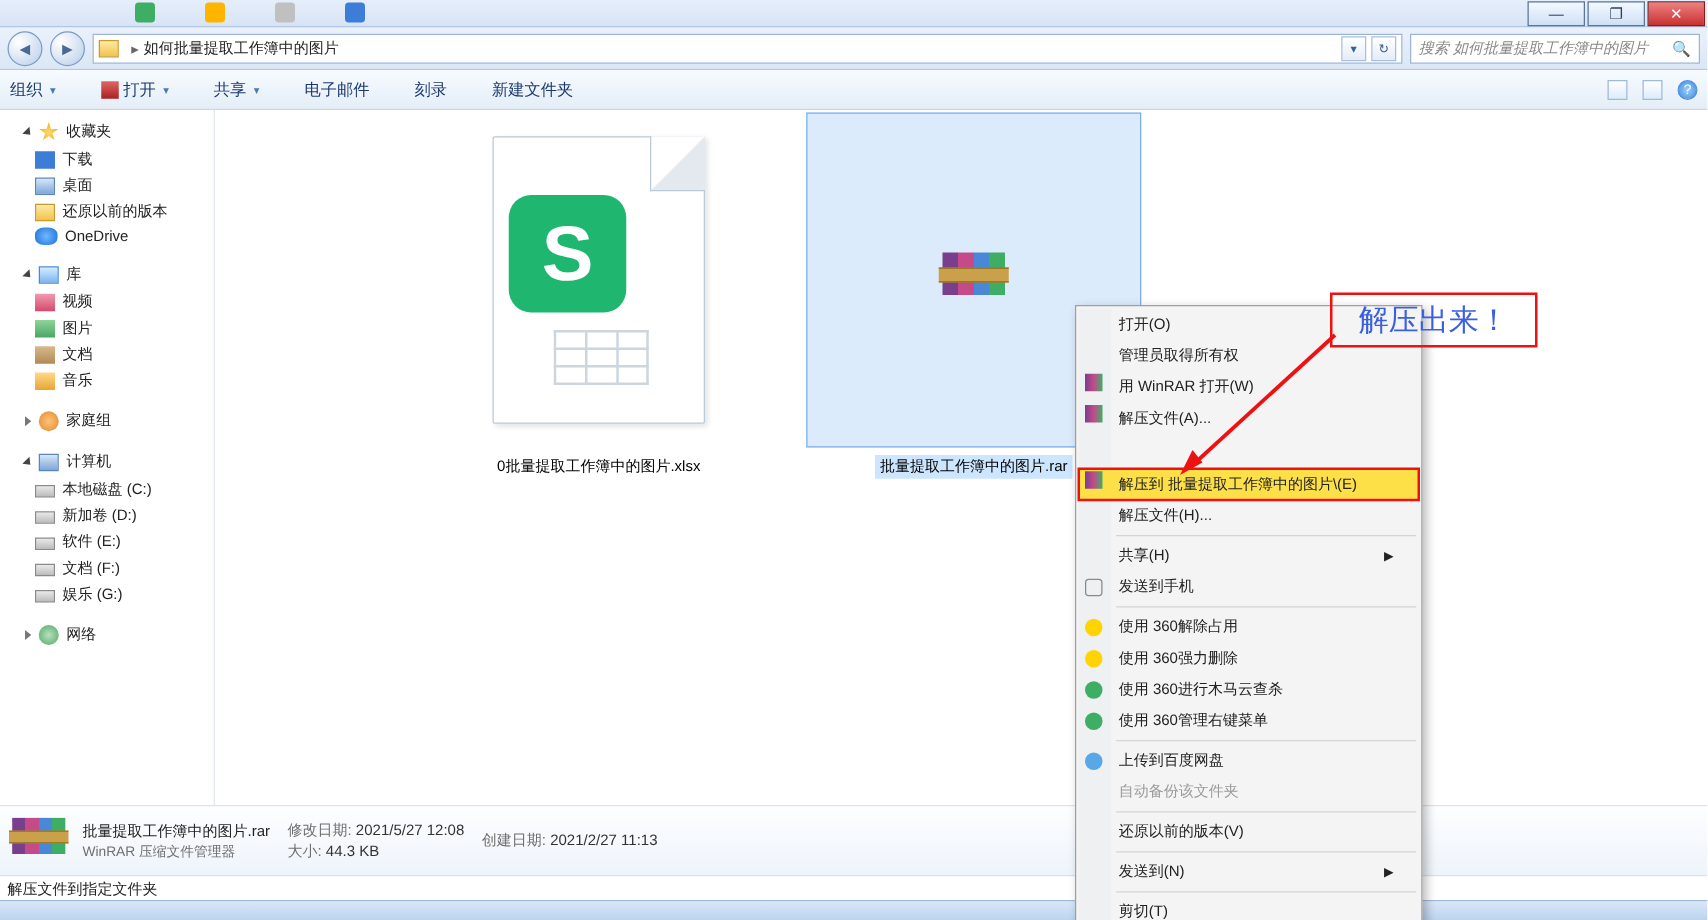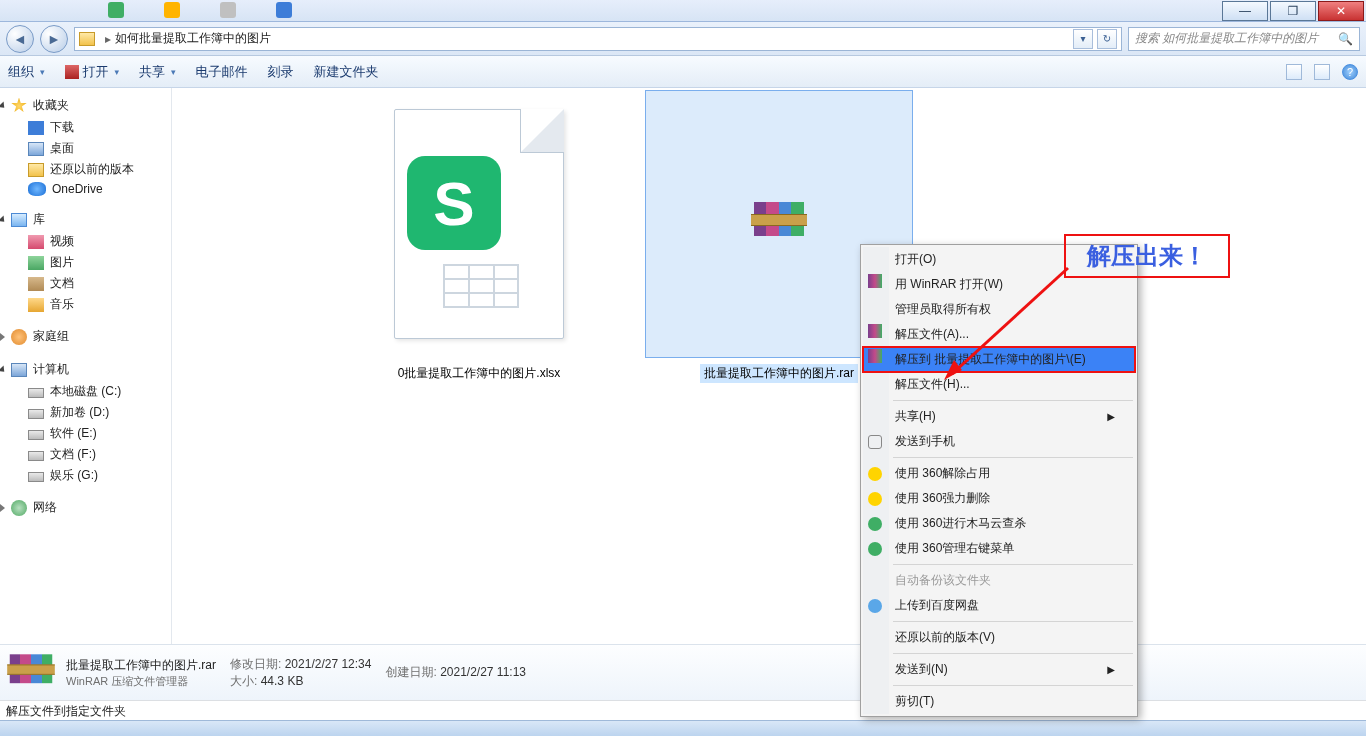--- a/index.html
+++ b/index.html
@@ -13,32 +13,32 @@
   .navrow { height:34px; background:linear-gradient(#eaf1fb,#dbe7f6); display:flex; align-items:center; padding:0 6px; gap:6px; border-bottom:1px solid #b7c9e0; position:relative;}
   .navcircle { width:28px; height:28px; border-radius:50%; background:radial-gradient(circle at 30% 30%,#fff,#b8cde8); border:1px solid #7a9bc7; display:flex; align-items:center; justify-content:center; font-size:14px; color:#4a6a94;}
   .addressbar { flex:1; height:24px; background:#fff; border:1px solid #9bb5d6; display:flex; align-items:center; padding:0 4px; font-size:12px; color:#222; }
   .addressbar .folder { width:16px; height:14px; background:linear-gradient(#ffe9a7,#f2c24b); border:1px solid #c89b2a; margin-right:6px;}
   .addressbar .arrow{ margin:0 4px; color:#666;}
   .addr-right{ margin-left:auto; display:flex; align-items:center; gap:4px;}
   .addr-btn{ width:20px; height:20px; border:1px solid #a9bedb; background:linear-gradient(#fff,#e3edf8); display:flex; align-items:center; justify-content:center; font-size:10px; color:#3a5f92;}
   .searchbox { width:232px; height:24px; background:#fff; border:1px solid #9bb5d6; display:flex; align-items:center; padding:0 6px; font-size:12px; color:#888; font-style:italic;}
   .searchbox .sicon{ margin-left:auto; color:#4b79b6; font-style:normal;}
   
-  .toolbar { height:32px; background:linear-gradient(#f7fbff,#e4edf7); border-bottom:1px solid #c6d5e8; display:flex; align-items:center; padding:0 8px; gap:20px; font-size:13px; color:#1a3a6e;}
+  .toolbar { height:32px; background:linear-gradient(#f7fbff,#e4edf7); border-bottom:1px solid #c6d5e8; display:flex; align-items:center; padding:0 8px; gap:36px; font-size:13px; color:#1a3a6e;}
   .toolbar .tb { display:flex; align-items:center; gap:4px; cursor:default;}
   .toolbar .dd::after{ content:"▾"; font-size:9px; margin-left:2px; color:#4b79b6;}
   .toolbar .openic{ width:14px; height:14px; background:linear-gradient(#d66,#a22);}
   .tb-right{ margin-left:auto; display:flex; gap:12px; align-items:center;}
   .tb-ic{ width:16px; height:16px; border:1px solid #9fb9d9; background:linear-gradient(#fff,#dcebfb);}
   .tb-ic.help{ border-radius:50%; border-color:#4a90e2; background:radial-gradient(circle,#9fd0ff,#3f87d7); color:#fff; display:flex; align-items:center; justify-content:center; font-size:11px;}
   
   .main { display:flex; height:556px; }
   .sidebar { width:172px; border-right:1px solid #e3e8ee; background:#fff; padding:6px 0; font-size:12px; overflow:hidden;}
   .sgroup { margin-bottom:10px; }
-  .sgroup-h { display:flex; align-items:center; gap:6px; padding:3px 0; color:#222;}
+  .sgroup-h { display:flex; align-items:center; gap:6px; padding:3px 20px; color:#222;}
   .sgroup-h .tri{ width:0;height:0;border-left:5px solid #777;border-top:4px solid transparent;border-bottom:4px solid transparent;}
   .sgroup-h.open .tri{ transform:rotate(45deg); border-left-color:#444;}
   .sitem{ display:flex; align-items:center; gap:6px; padding:2px 8px 2px 28px; color:#222;}
   .ic{ width:16px; height:14px; display:inline-block; flex-shrink:0;}
   .ic.star{ background:radial-gradient(circle,#ffd76b,#e9a500); clip-path:polygon(50% 0,61% 35%,98% 35%,68% 57%,79% 91%,50% 70%,21% 91%,32% 57%,2% 35%,39% 35%); width:16px;height:16px;}
   .ic.fld{ background:linear-gradient(#ffe9a7,#f2c24b); border:1px solid #c89b2a;}
   .ic.blue{ background:#3d7dd8;}
   .ic.cloud{ background:radial-gradient(circle,#6fb7ff,#1b6fd6); border-radius:40%; width:18px;}
   .ic.lib{ background:linear-gradient(#d6ecff,#7ab5f0); border:1px solid #4c8ad4;}
   .ic.vid{ background:linear-gradient(#f09ab0,#d54a6e);}
@@ -73,23 +73,23 @@
   .mitem.bold{ font-weight:normal;}
   .mitem.disabled{ color:#9a9a9a;}
   .mitem .sub{ margin-left:auto; font-size:10px;}
   .mitem .mic{ position:absolute; left:5px; width:16px; height:16px; display:flex; align-items:center; justify-content:center; font-size:11px;}
   .mic.rar{ background:linear-gradient(90deg,#7a3f8c,#c44a8a,#3fae65); width:14px; height:14px;}
   .mic.ph{ width:14px; height:14px; border:1px solid #888; border-radius:3px;}
   .mic.y{ background:#ffd400; border-radius:50%; width:14px; height:14px;}
   .mic.g{ background:#3fae65; border-radius:50%; width:14px; height:14px;}
   .mic.cl{ background:#5aa7e8; border-radius:50%; width:14px; height:14px;}
   .msep{ height:1px; background:#d4d4d4; margin:3px 2px 3px 30px;}
-  .mitem.highlight{ outline:2px solid #e11; outline-offset:-1px; background:#3b82f6;}
-  
-  .annot-box{ position:absolute; left:892px; top:146px; width:166px; height:44px; border:2px solid #e11; display:flex; align-items:center; justify-content:center; font-size:24px; color:#3a5fe0; z-index:60;font-weight:bold;}
+  .mitem.highlight{ outline:2px solid #e11; outline-offset:-1px; background:#fde047;margin-top:28px;}
+  
+  .annot-box{ position:absolute; left:892px; top:146px; width:166px; height:44px; border:2px solid #e11; display:flex; align-items:center; justify-content:center; font-size:24px; color:#3a5fe0; z-index:60;}
   .annot-arrow{ position:absolute; z-index:55; pointer-events:none;}
   
   .details{ height:56px; border-top:1px solid #dbe3ec; background:linear-gradient(#fdfeff,#eef4fb); display:flex; align-items:center; padding:4px 10px; font-size:12px; gap:14px;}
   .details .dic{ width:42px; height:42px; display:flex; align-items:center; justify-content:center;}
   .details .dic .rarblock{ transform:scale(.85);}
   .dtitle{ color:#222;}
   .dsub{ color:#6f6f6f; font-size:11px;}
   .dprop{ color:#6f6f6f;} .dprop b{ color:#333; font-weight:normal;}
   
   .status{ height:20px; background:#fff; border-top:1px solid #dcdfe3; font-size:12px; padding:2px 6px; color:#222;}
@@ -277,25 +277,25 @@
 
     <div class="annot-box">解压出来！</div>
     <svg class="annot-arrow" style="left:770px; top:174px;" width="140" height="120">
       <line x1="126" y1="6" x2="10" y2="112" stroke="#e11" stroke-width="3"></line>
       <polygon points="2,118 20,108 12,98" fill="#e11"></polygon>
     </svg>
 
     <div class="ctxmenu">
       <div class="iconcol"></div>
       <div class="mitem bold">打开(O)</div>
+      <div class="mitem">管理员取得所有权</div>
       <div class="mitem">
           <span class="mic rar"></span>
           <span>用 WinRAR 打开(W)</span>
         </div>
-      <div class="mitem">管理员取得所有权</div>
       <div class="mitem">
           <span class="mic rar"></span>
           <span>解压文件(A)...</span>
         </div>
       <div class="mitem highlight">
           <span class="mic rar"></span>
           <span>解压到 批量提取工作簿中的图片\(E)</span>
         </div>
       <div class="mitem">解压文件(H)...</div>
       <div class="msep"></div>
@@ -318,25 +318,25 @@
         </div>
       <div class="mitem">
           <span class="mic g"></span>
           <span>使用 360进行木马云查杀</span>
         </div>
       <div class="mitem">
           <span class="mic g"></span>
           <span>使用 360管理右键菜单</span>
         </div>
       <div class="msep"></div>
-      <div class="mitem disabled">自动备份该文件夹</div>
       <div class="mitem">
           <span class="mic cl"></span>
           <span>上传到百度网盘</span>
         </div>
+      <div class="mitem disabled">自动备份该文件夹</div>
       <div class="msep"></div>
       <div class="mitem">还原以前的版本(V)</div>
       <div class="msep"></div>
       <div class="mitem">
           <span>发送到(N)</span>
           <span class="sub">▶</span>
         </div>
       <div class="msep"></div>
       <div class="mitem">剪切(T)</div>
 
@@ -349,21 +349,21 @@
       <div class="rarblock">
         <div class="books"></div>
         <div class="belt"></div>
       </div>
     </div>
   <div>
     <div class="dtitle">批量提取工作簿中的图片.rar</div>
     <div class="dsub">WinRAR 压缩文件管理器</div>
   </div>
   <div>
-    <div class="dprop"><span>修改日期:</span> <b>2021/2/27 12:34</b></div>
+    <div class="dprop"><span>修改日期:</span> <b>2021/5/27 12:08</b></div>
     <div class="dprop"><span>大小:</span> <b>44.3 KB</b></div>
   </div>
   <div>
     <div class="dprop"><span>创建日期:</span> <b>2021/2/27 11:13</b></div>
   </div>
 </div>
 
 <div class="status">解压文件到指定文件夹</div>
 
 <div class="taskbar"></div>

